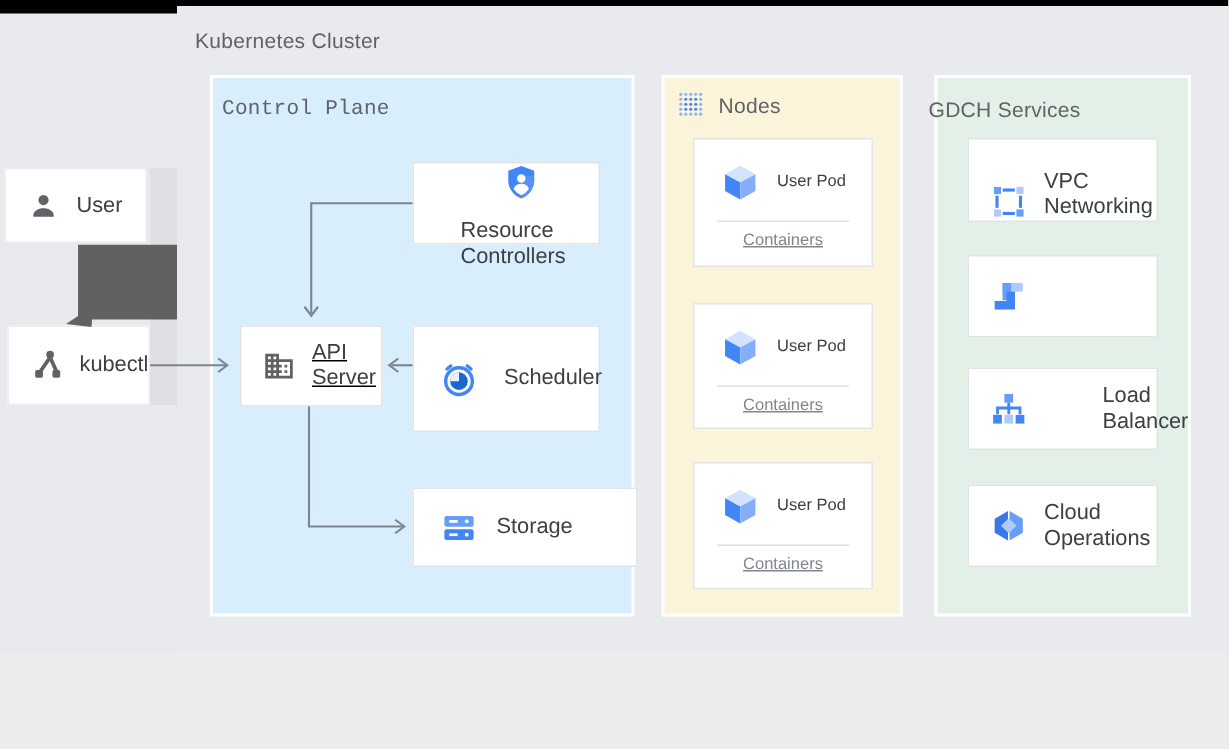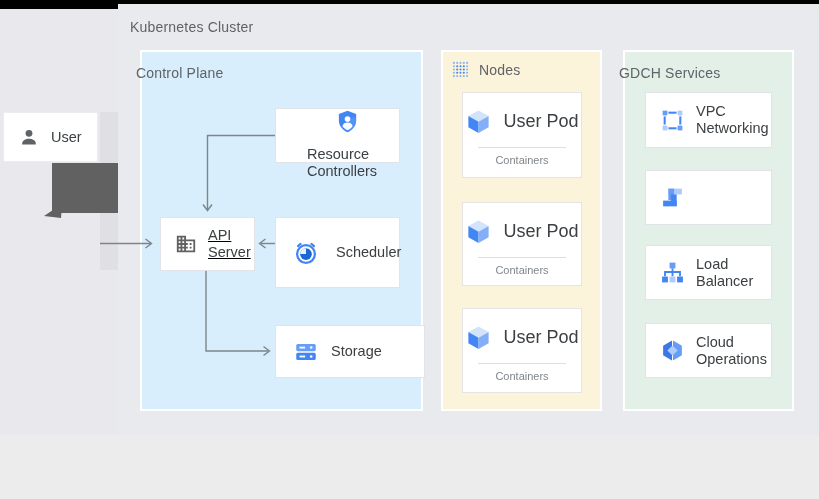--- a/index.html
+++ b/index.html
@@ -8,41 +8,41 @@
   .abs{position:absolute;box-sizing:border-box;}
   .section{position:absolute;box-sizing:border-box;border:2px solid #ffffff;}
   .section-label{position:absolute;font-size:14px;color:#5f6368;letter-spacing:.2px;white-space:nowrap;}
   .node-box{position:absolute;box-sizing:border-box;background:#fff;border:1px solid #e0e3e7;
             display:flex;align-items:center;padding-left:16px;}
   .node-box .txt{font-size:14.5px;color:#3c4043;line-height:17px;}
   .icon{flex:none;display:block;}
   .pod-box{position:absolute;box-sizing:border-box;background:#fff;border:1px solid #e4e4e4;
            display:flex;flex-direction:column;align-items:center;}
   .pod-top{display:flex;align-items:center;gap:11px;margin-top:13px;height:30px;}
-  .pod-top .txt{font-size:18px;color:#3c4043;text-align:center;}
+  .pod-top .txt{font-size:11px;color:#3c4043;text-align:center;}
   .pod-divider{width:88px;height:1px;background:#dfdfdf;margin-top:11px;}
-  .pod-sub{font-size:11px;color:#80868b;margin-top:6px;}
+  .pod-sub{font-size:11px;color:#80868b;margin-top:6px;text-decoration:underline;}
   .hdr-row{position:absolute;display:flex;align-items:center;gap:10px;}
   svg{display:block;}
 </style>
 </head>
 <body>
 
 <div id="canvas">
 
   <div class="abs" style="left:118px;top:4px;width:701px;height:431px;background:#e8eaed;"></div>
   <div class="abs" style="left:0;top:9px;width:118px;height:426px;background:#e9e9ed;"></div>
   <div class="abs" style="left:100px;top:112px;width:18px;height:158px;background:#e0e0e4;"></div>
   <div class="abs" style="left:0;top:0;width:819px;height:4px;background:#000;"></div>
   <div class="abs" style="left:0;top:0;width:118px;height:9px;background:#000;"></div>
 
   <div class="section-label" style="left:130px;top:19px;">Kubernetes Cluster</div>
 
   <div class="section" style="left:140px;top:50px;width:283px;height:361px;background:#d8eefc;"></div>
-  <div class="section-label" style="left:136px;top:65px;">Control Plane</div>
+  <div class="section-label" style="left:148px;top:65px;font-family:Liberation Mono, monospace;">Control Plane</div>
 
   <div class="section" style="left:441px;top:50px;width:161px;height:361px;background:#fbf3da;"></div>
   <div class="hdr-row" style="left:452px;top:61px;">
     <svg class="icon" width="17" height="17" viewBox="0 0 18 18">
       <g>
         <circle cx="2" cy="2" r="1.1" fill="#8ab4f8"></circle>
           <circle cx="5.5" cy="2" r="1.1" fill="#8ab4f8"></circle>
           <circle cx="9" cy="2" r="1.1" fill="#8ab4f8"></circle>
           <circle cx="12.5" cy="2" r="1.1" fill="#8ab4f8"></circle>
           <circle cx="16" cy="2" r="1.1" fill="#8ab4f8"></circle>
@@ -75,20 +75,29 @@
   <div class="section-label" style="left:619px;top:65px;">GDCH Services</div>
 
   <div class="node-box" style="left:3px;top:112px;width:95px;height:50px;border-color:#ededf0;gap:12px;padding-left:15px;">
     <svg class="icon" width="20" height="20" viewBox="0 0 24 24">
       <circle cx="12" cy="7.6" r="4.1" fill="#5f6368"></circle>
       <path d="M3.8 20.2c0-4 4.1-6 8.2-6s8.2 2 8.2 6v.8H3.8z" fill="#5f6368"></path>
     </svg>
     <span class="txt">User</span>
   </div>
 
+  <div class="node-box" style="left:5px;top:217px;width:95px;height:53px;border-color:#ededf0;gap:10px;padding-left:14px;">
+    <svg class="icon" width="23" height="23" viewBox="0 0 24 24">
+      <circle cx="14" cy="4.6" r="2.7" fill="#5f6368"></circle>
+      <path d="M14 6.5 L7 16.5 M14 6.5 L18.5 16.5" stroke="#5f6368" stroke-width="2.6" fill="none"></path>
+      <rect x="3.6" y="15.3" width="5.4" height="5.4" rx="1.2" fill="#5f6368"></rect>
+      <rect x="15.6" y="15.3" width="5.4" height="5.4" rx="1.2" fill="#5f6368"></rect>
+    </svg>
+    <span class="txt">kubectl</span>
+  </div>
 
   <svg class="abs" style="left:42px;top:163px;" width="76" height="58" viewBox="0 0 76 58">
     <rect x="10" y="0" width="66" height="50" fill="#616161"></rect>
     <polygon points="2,53 20,41 19,55" fill="#616161"></polygon>
   </svg>
 
   <div class="node-box" style="left:275px;top:108px;width:125px;height:55px;gap:12px;padding-left:19px;flex-direction:column;">
     <svg class="icon" width="25" height="25" viewBox="0 0 24 24">
       <path d="M12 1.6l8.3 3.1v6.2c0 5.2-3.5 9.8-8.3 11.5-4.8-1.7-8.3-6.3-8.3-11.5V4.7z" fill="#4285f4"></path>
       <path d="M12 12v10.4c4.8-1.7 8.3-6.3 8.3-11.5V8H12z" fill="#669df6" opacity=".55"></path>
@@ -159,21 +168,21 @@
         <path d="M12 2.2 L21 7.2 L12 12.2 L3 7.2 Z" fill="#d2e3fc"></path>
         <path d="M3 7.2 L12 12.2 L12 22.2 L3 17.2 Z" fill="#4285f4"></path>
         <path d="M21 7.2 L12 12.2 L12 22.2 L21 17.2 Z" fill="#85aef8"></path>
       </svg>
       <span class="txt">User Pod</span>
     </div>
     <div class="pod-divider"></div>
     <div class="pod-sub">Containers</div>
   </div>
 
-  <div class="node-box" style="left:645px;top:92px;width:127px;height:56px;gap:11px;padding-left:14px;">
+  <div class="node-box" style="left:645px;top:92px;width:127px;height:56px;gap:11px;padding-left:14px;align-items:flex-end;">
     <svg class="icon" width="25" height="25" viewBox="0 0 24 24">
       <rect x="4.5" y="4.5" width="15" height="15" fill="none" stroke="#4285f4" stroke-width="2"></rect>
       <rect x="2" y="2" width="5.6" height="5.6" fill="#669df6" stroke="#fff" stroke-width="1"></rect>
       <rect x="16.4" y="2" width="5.6" height="5.6" fill="#aecbfa" stroke="#fff" stroke-width="1"></rect>
       <rect x="2" y="16.4" width="5.6" height="5.6" fill="#aecbfa" stroke="#fff" stroke-width="1"></rect>
       <rect x="16.4" y="16.4" width="5.6" height="5.6" fill="#669df6" stroke="#fff" stroke-width="1"></rect>
     </svg>
     <span class="txt" style="width:78px;">VPC Networking</span>
   </div>
 
@@ -187,21 +196,21 @@
   </div>
 
   <div class="node-box" style="left:645px;top:245px;width:127px;height:55px;gap:11px;padding-left:14px;">
     <svg class="icon" width="25" height="25" viewBox="0 0 24 24">
       <path d="M12 8v3.5 M4.8 15.5v-4h14.4v4 M12 11.5v4" stroke="#4285f4" stroke-width="1.8" fill="none"></path>
       <rect x="9.2" y="2.5" width="5.6" height="5.6" fill="#669df6"></rect>
       <rect x="2" y="15.9" width="5.6" height="5.6" fill="#4285f4"></rect>
       <rect x="9.2" y="15.9" width="5.6" height="5.6" fill="#aecbfa"></rect>
       <rect x="16.4" y="15.9" width="5.6" height="5.6" fill="#4285f4"></rect>
     </svg>
-    <span class="txt" style="width:78px;">Load Balancer</span>
+    <span class="txt" style="width:78px;margin-left:39px;">Load Balancer</span>
   </div>
 
   <div class="node-box" style="left:645px;top:323px;width:127px;height:55px;gap:11px;padding-left:14px;">
     <svg class="icon" width="25" height="25" viewBox="0 0 24 24">
       <path d="M11.5 2.5 L3 7.5 V16.5 L11.5 21.5 Z" fill="#3b78e7"></path>
       <path d="M12.5 2.5 L21 7.5 V16.5 L12.5 21.5 Z" fill="#669df6"></path>
       <path d="M12 7.2 L17 12 L12 16.8 L7 12 Z" fill="#aecbfa"></path>
     </svg>
     <span class="txt" style="width:78px;">Cloud Operations</span>
   </div>

